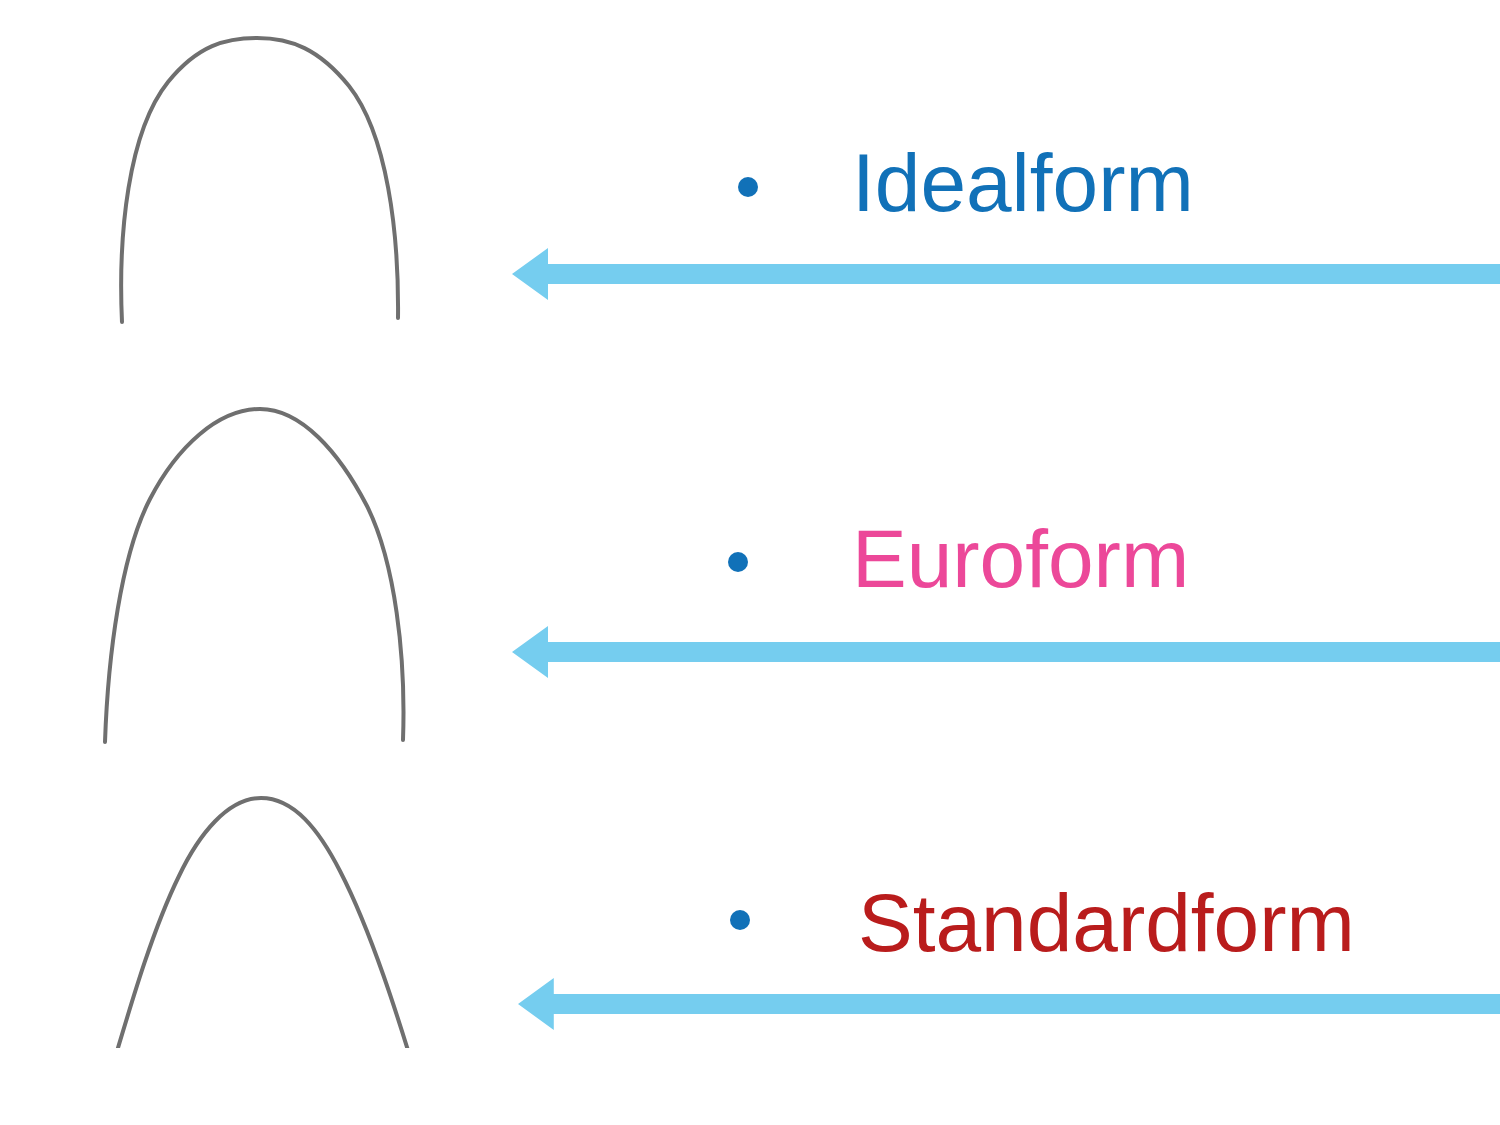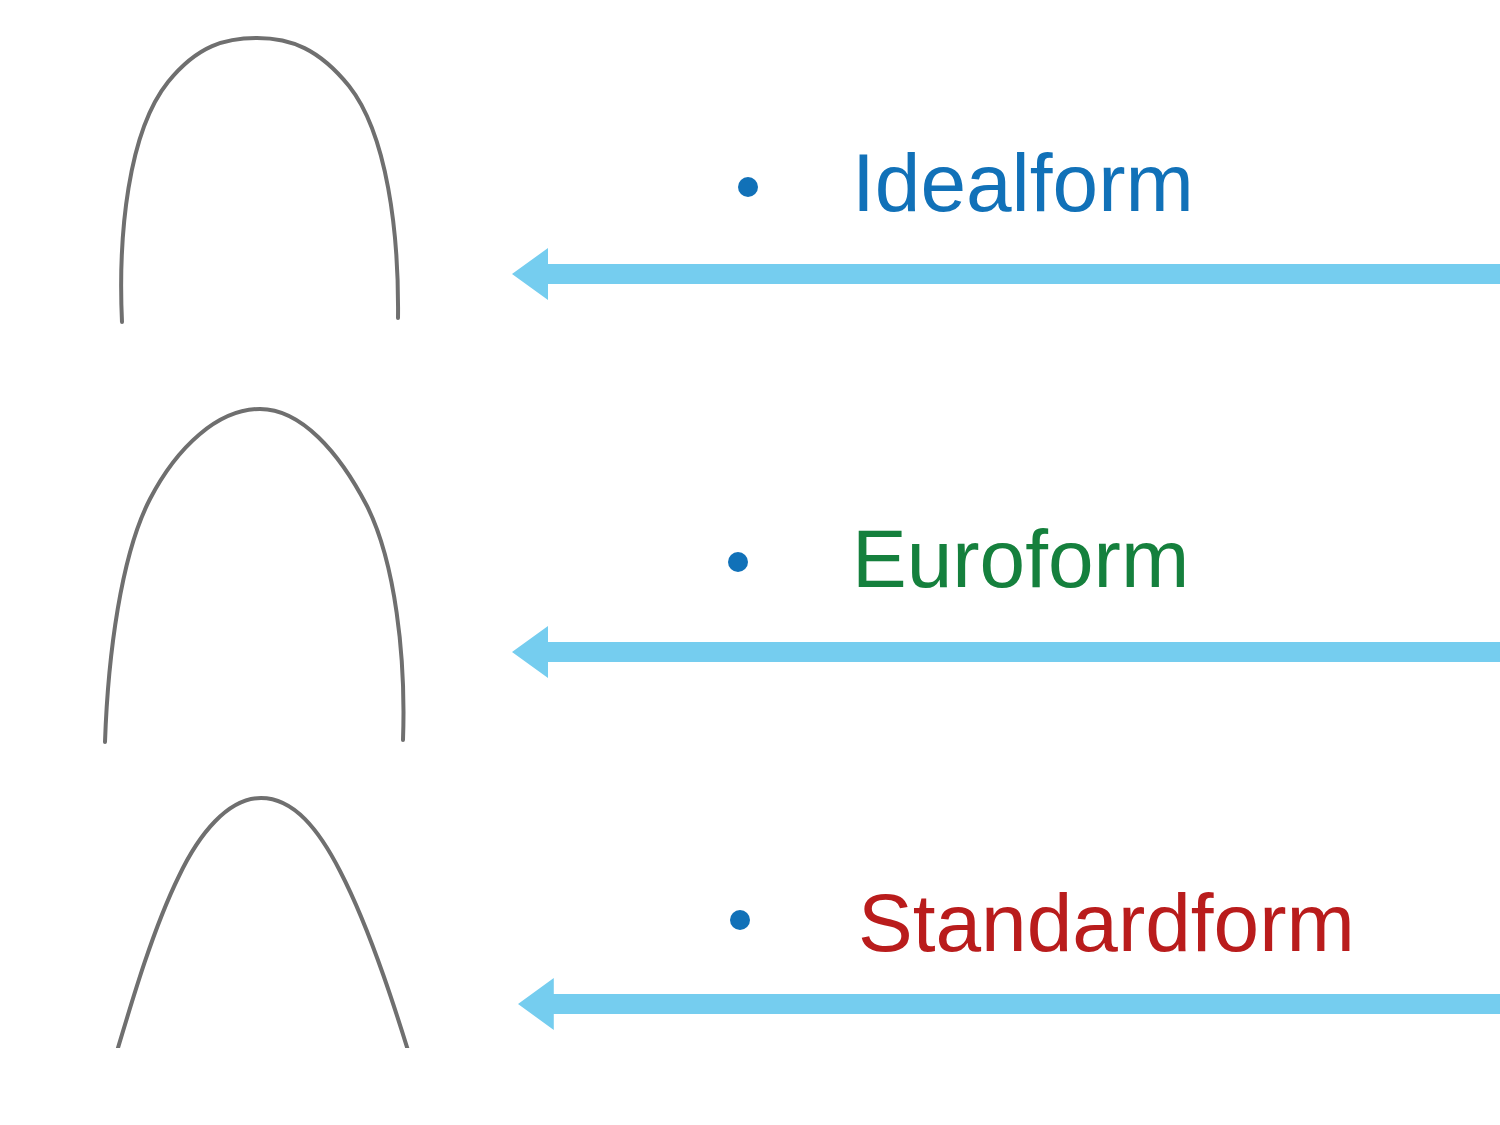--- a/index.html
+++ b/index.html
@@ -65,21 +65,21 @@
     <svg class="arrow arrow-1" viewBox="0 0 988 52" preserveAspectRatio="none">
       <polygon points="0,26 36,0 36,16 988,16 988,36 36,36 36,52" fill="#75cdef"></polygon>
     </svg>
   </div>
 
   <div>
     <svg class="arch-img arch-2" viewBox="0 0 330 356" preserveAspectRatio="none">
       <path d="M 17 349 C 20 262 33 162 62 106 C 89 54 130 16 172 16 C 213 16 251 59 279 113 C 307 169 318 263 315 347" fill="none" stroke="#6f6f6f" stroke-width="4" stroke-linecap="round"></path>
     </svg>
     <span class="bullet bullet-2" style="background-color: rgb(17, 113, 184);"></span>
-    <div class="label label-2" style="color: #15803d;">Euroform</div>
+    <div class="label label-2" style="color: #ec4899;">Euroform</div>
     <svg class="arrow arrow-2" viewBox="0 0 988 52" preserveAspectRatio="none">
       <polygon points="0,26 36,0 36,16 988,16 988,36 36,36 36,52" fill="#75cdef"></polygon>
     </svg>
   </div>
 
   <div>
     <svg class="arch-img arch-3" viewBox="0 0 345 322" preserveAspectRatio="none">
       <path d="M 18 305 C 40 232 62 152 91 93 C 111 51 140 15 173 15 C 206 15 231 47 252 88 C 283 148 310 233 332 307" fill="none" stroke="#6f6f6f" stroke-width="4" stroke-linecap="round"></path>
     </svg>
     <span class="bullet bullet-3" style="background-color: rgb(17, 113, 184);"></span>

